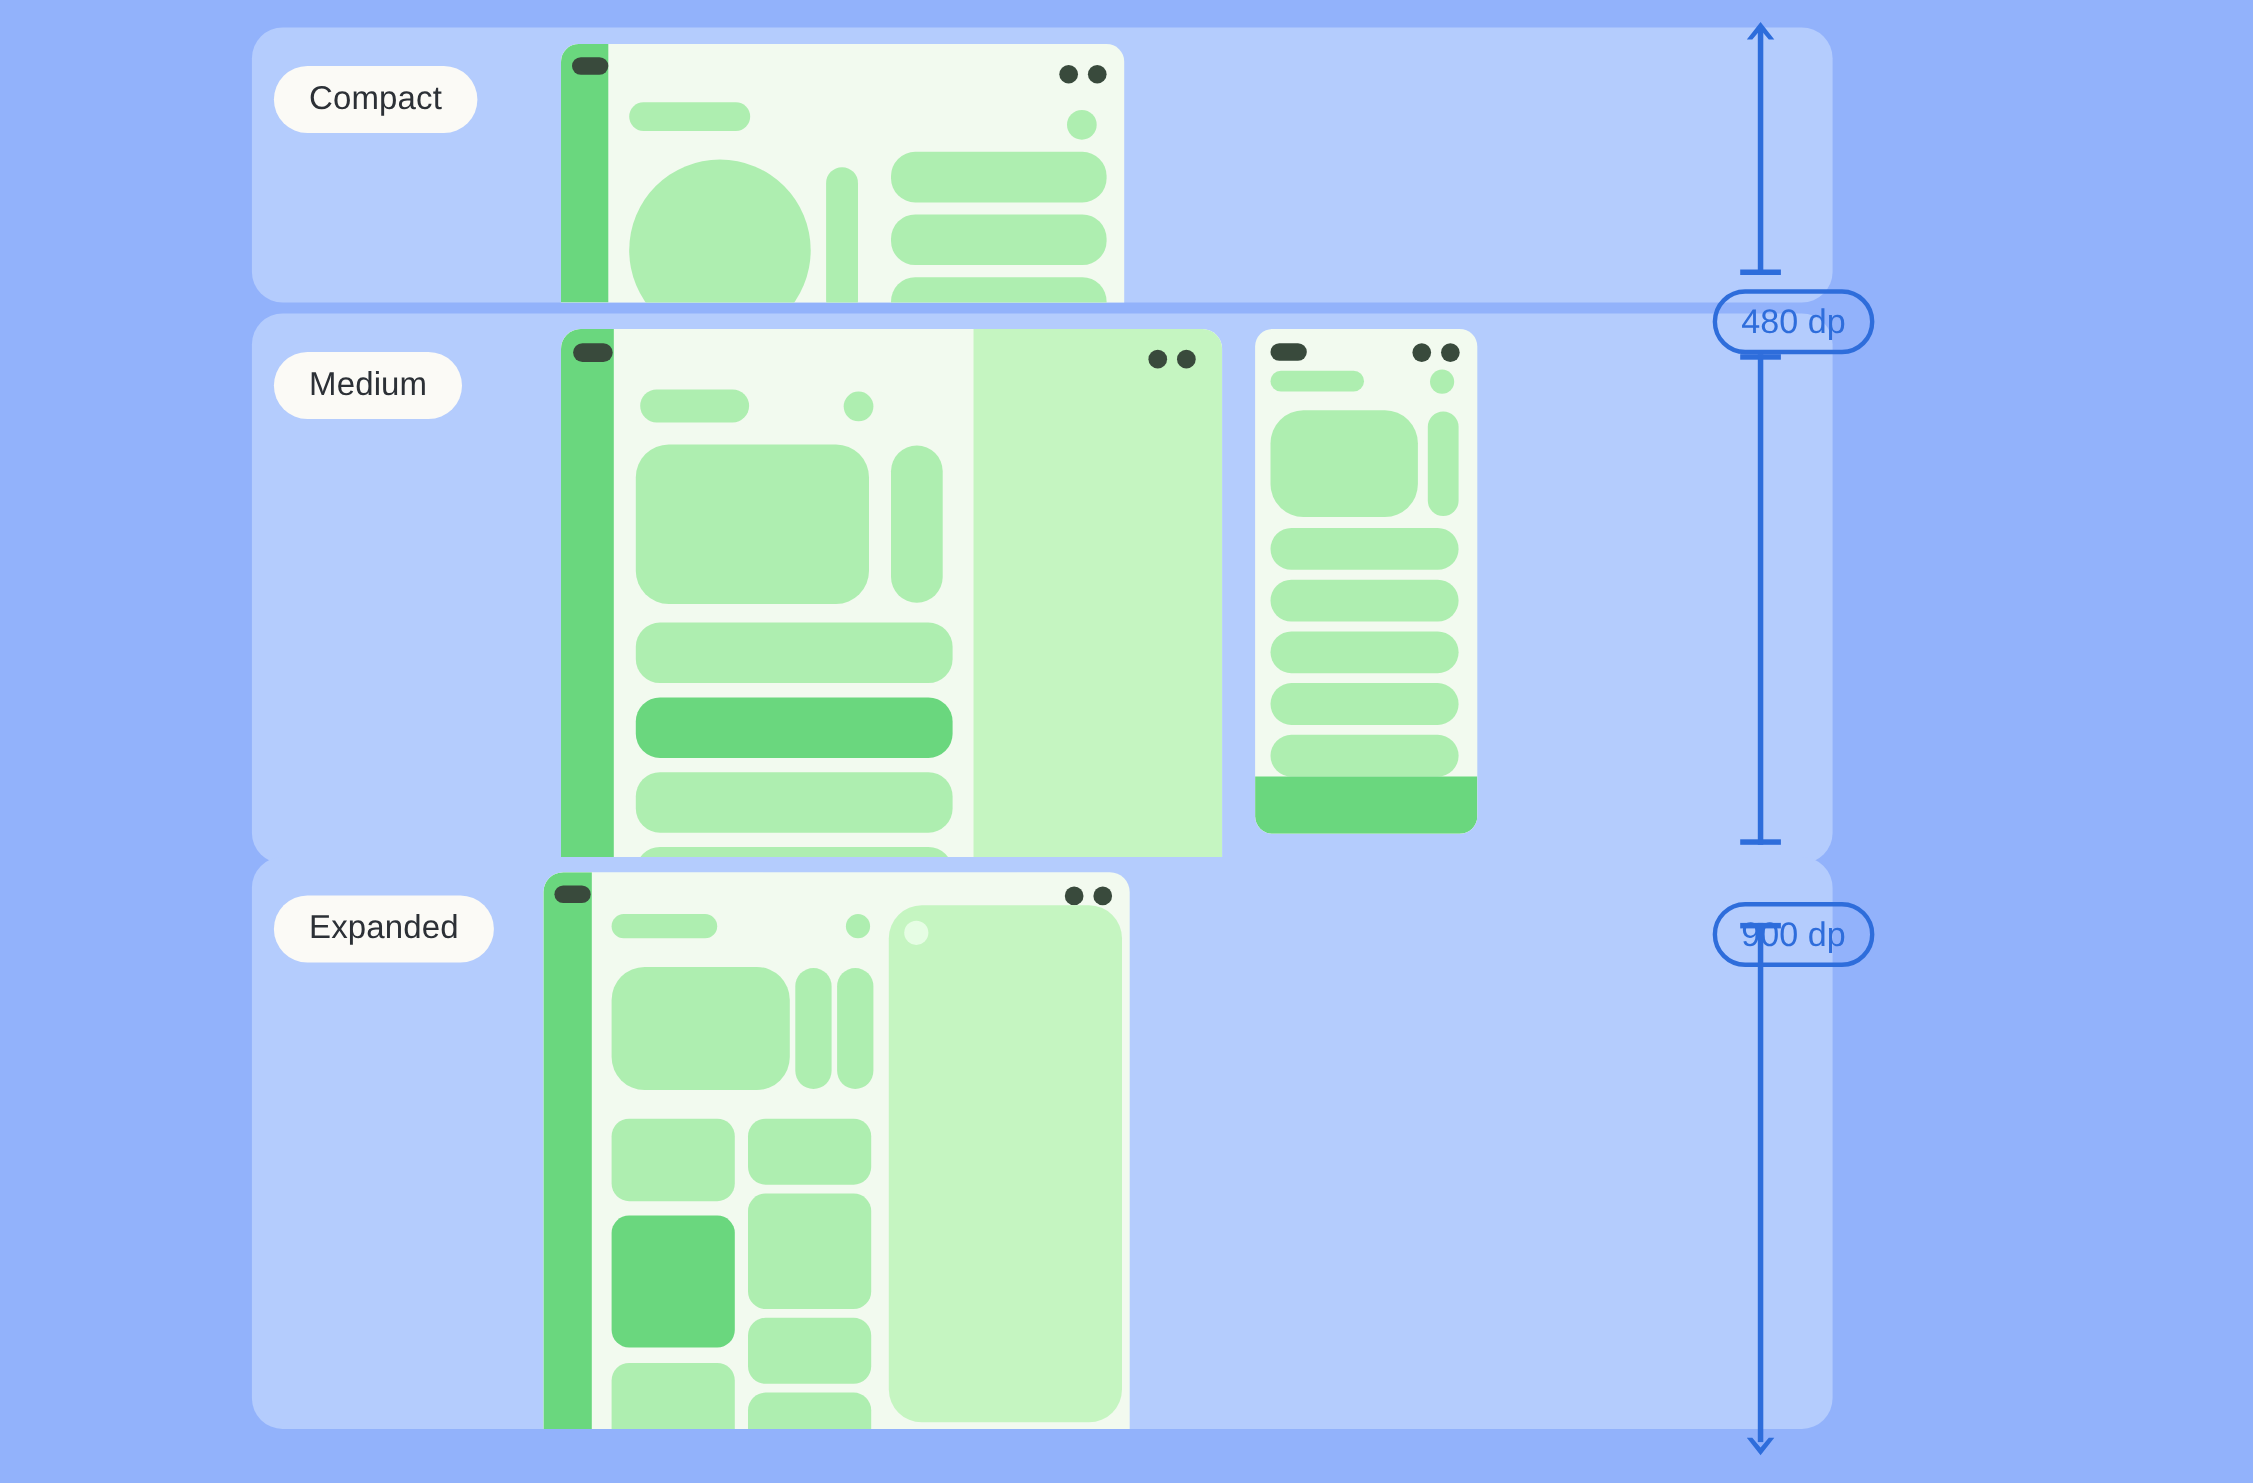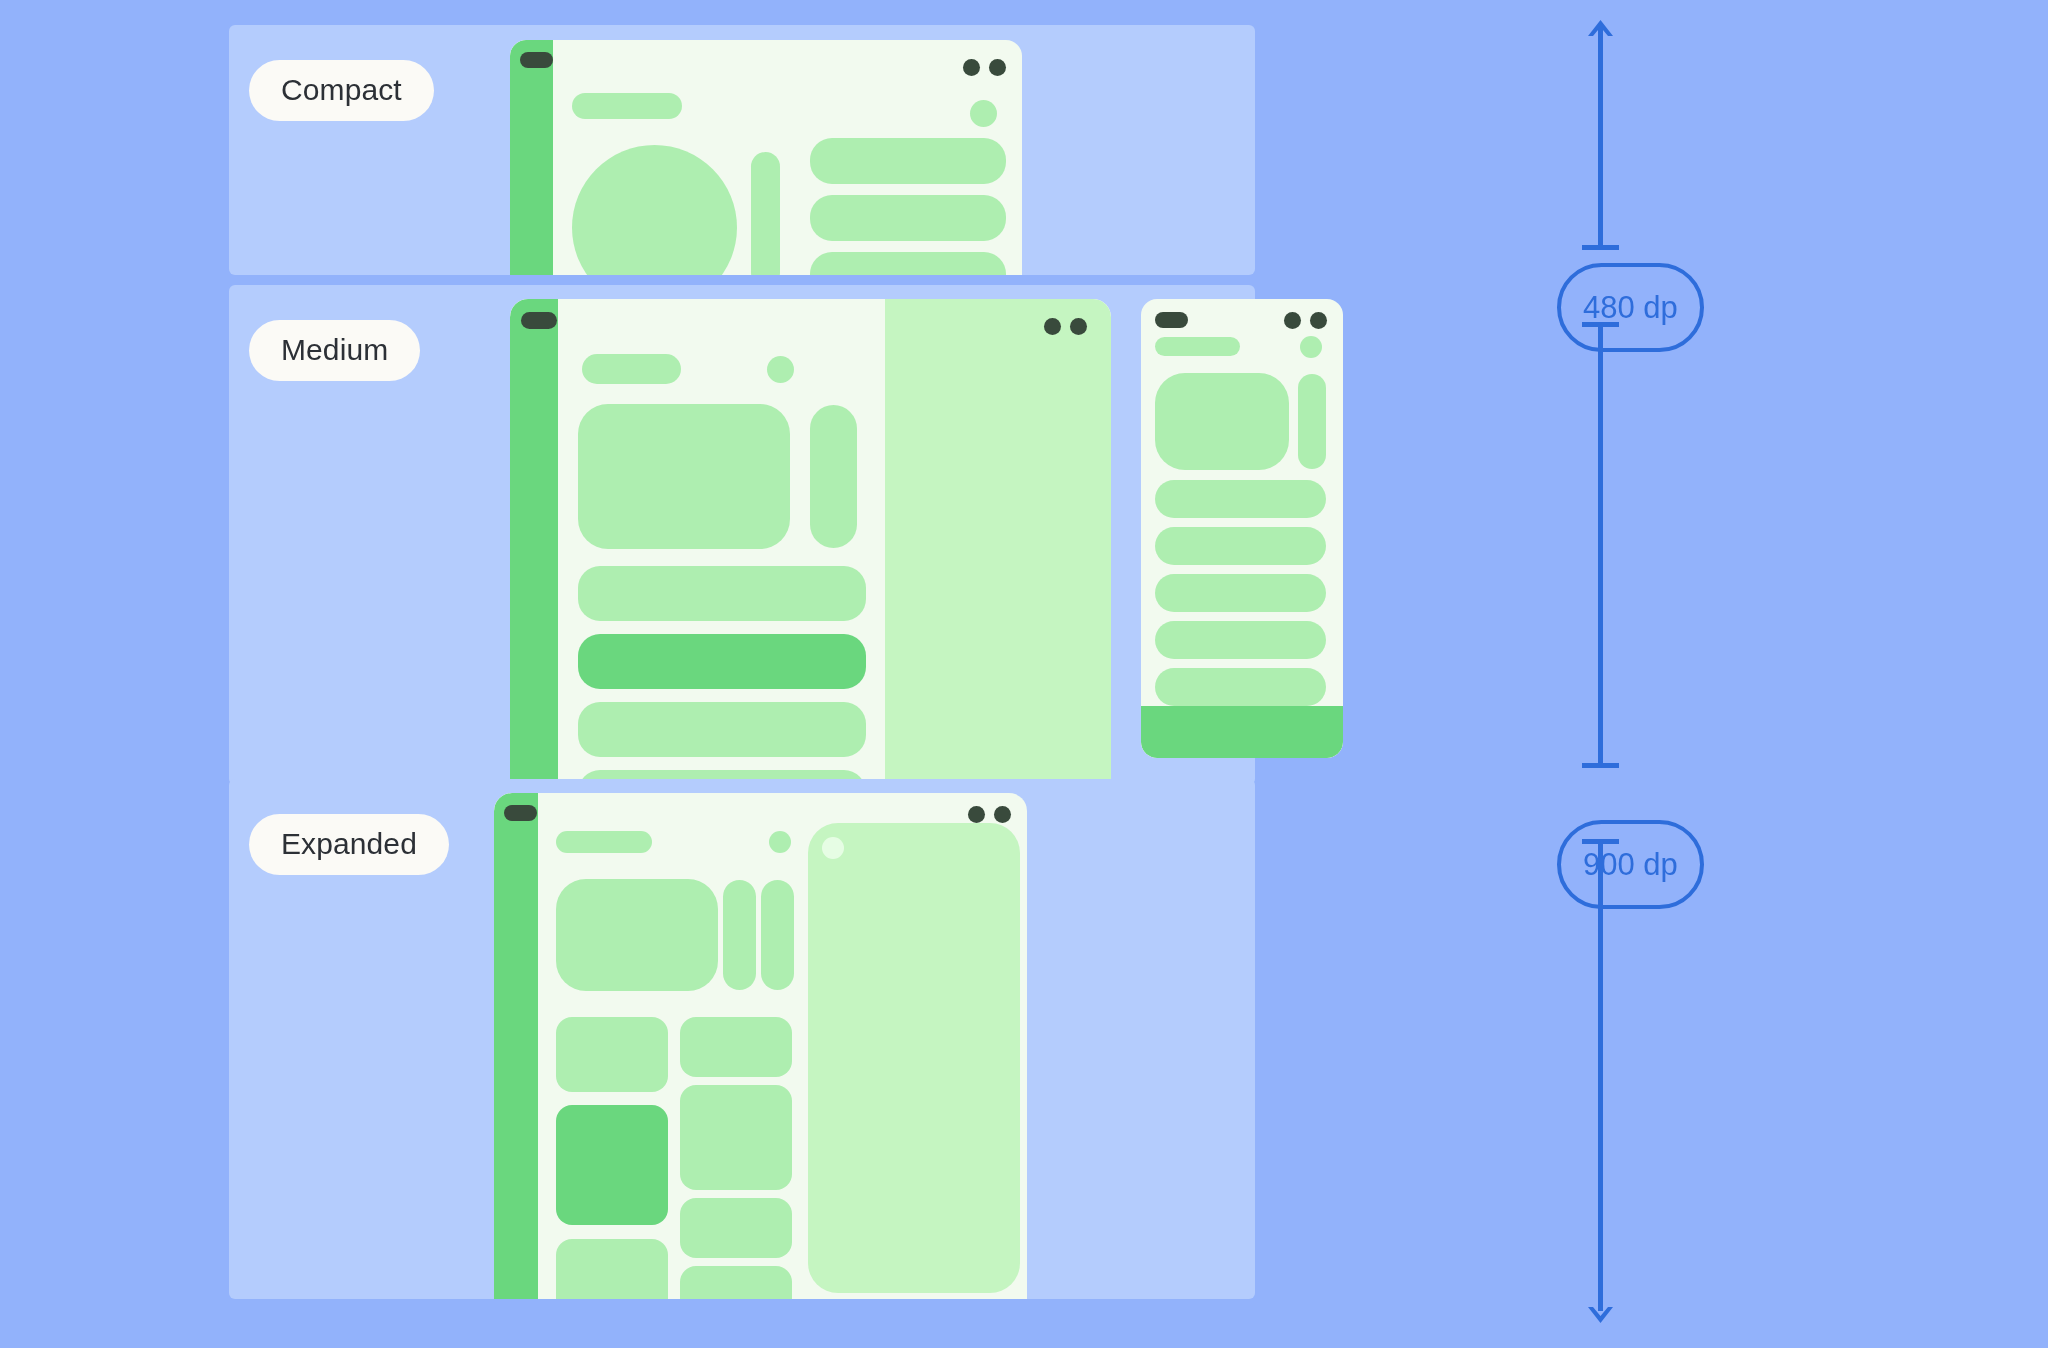--- a/index.html
+++ b/index.html
@@ -9,23 +9,23 @@
     background:#92b2fb;
     font-family:"Liberation Sans","DejaVu Sans",sans-serif;
     overflow:hidden;position:relative;
   }
 
   
   .board{position:absolute;left:0;top:0;width:2048px;height:1348px;}
 
   .row{
     position:absolute;
-    left:229px;width:1026px;
+    left:229px;width:1437px;
     background:#b4ccfd;
-    border-radius:6px;
+    border-radius:28px;
   }
   #row-compact  {top:25px;  height:250px;}
   #row-medium   {top:285px; height:500px;}
   #row-expanded {top:779px; height:520px;}
 
   
   .chip{
     position:absolute;left:20px;top:35px;
     background:#fbfaf6;
     border-radius:999px;
@@ -61,21 +61,21 @@
   .axis{position:absolute;left:28px;width:5px;background:#2e6ddb;}
   .arrow{position:absolute;left:12px;width:37px;height:30px;}
   .tick{position:absolute;left:12px;width:37px;height:5px;background:#2e6ddb;}
   .dp-badge{
     position:absolute;left:-13px;
     border:4px solid #2e6ddb;
     border-radius:999px;
     background:transparent;
     color:#2e6ddb;
     font-size:31px;
-    padding:22px 22px;
+    padding:7px 22px;
     white-space:nowrap;
     line-height:1.2;
   }
 </style>
 </head>
 <body>
 
 <div class="board">
 
   <div class="row" id="row-compact">

